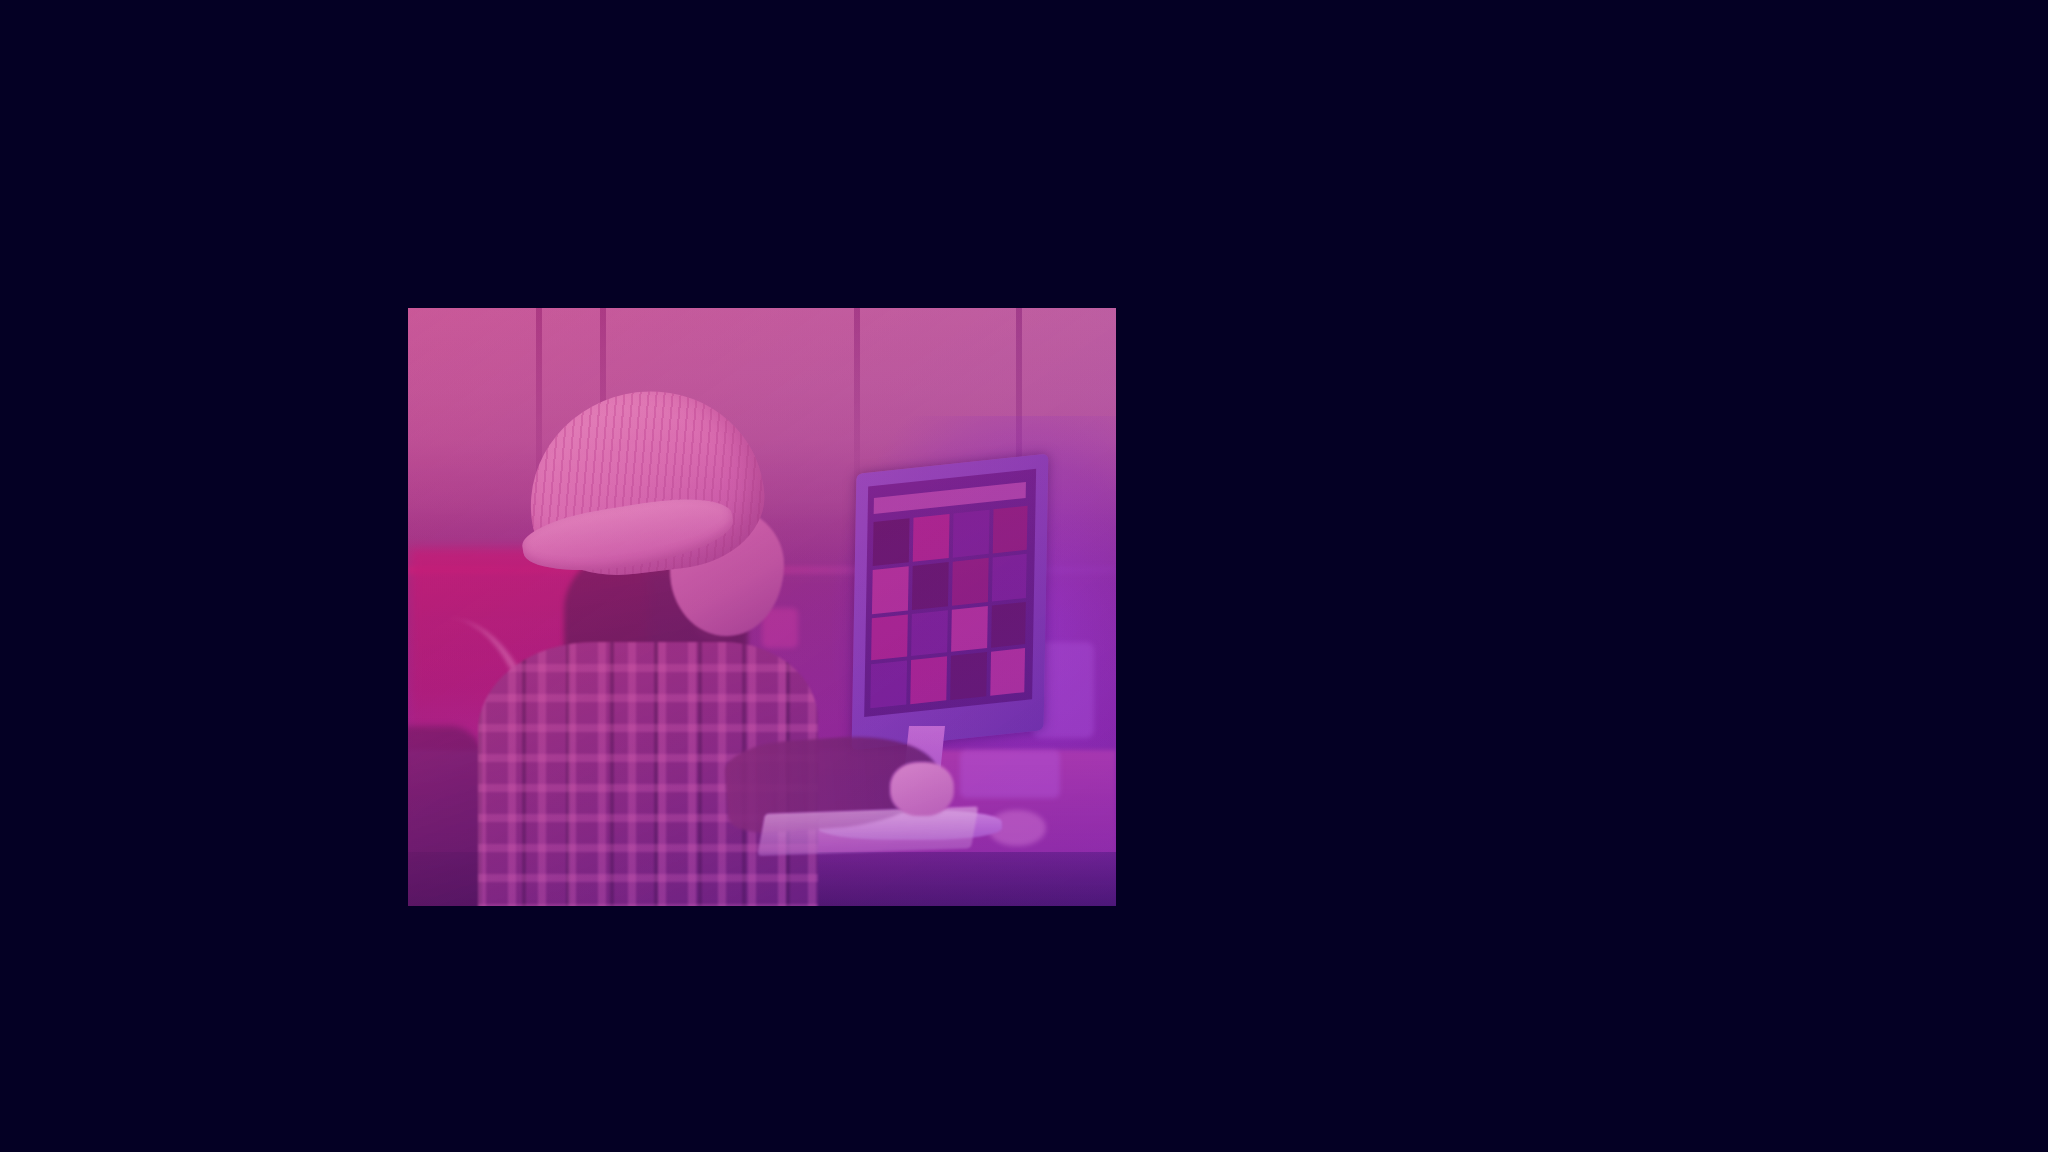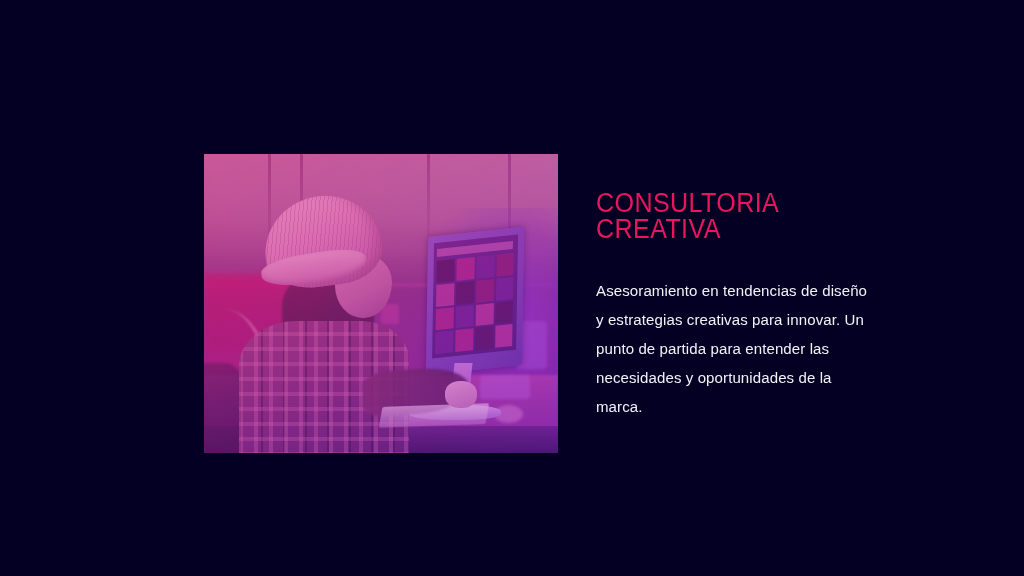--- a/index.html
+++ b/index.html
@@ -484,19 +484,14 @@
         <div class="arm"></div>
         <div class="keyboard"></div>
         <div class="hand"></div>
       </div>
 
       <div class="duotone"></div>
       <div class="duotone2"></div>
     </div>
   </figure>
 
-  <div class="text-col">
-    <h1 class="headline">CONSULTORIA
-CREATIVA</h1>
-    <p class="body-copy">Asesoramiento en tendencias de diseño y estrategias creativas para innovar. Un punto de partida para entender las necesidades y oportunidades de la marca.</p>
-  </div>
 
 </div>
 
 </body></html>

